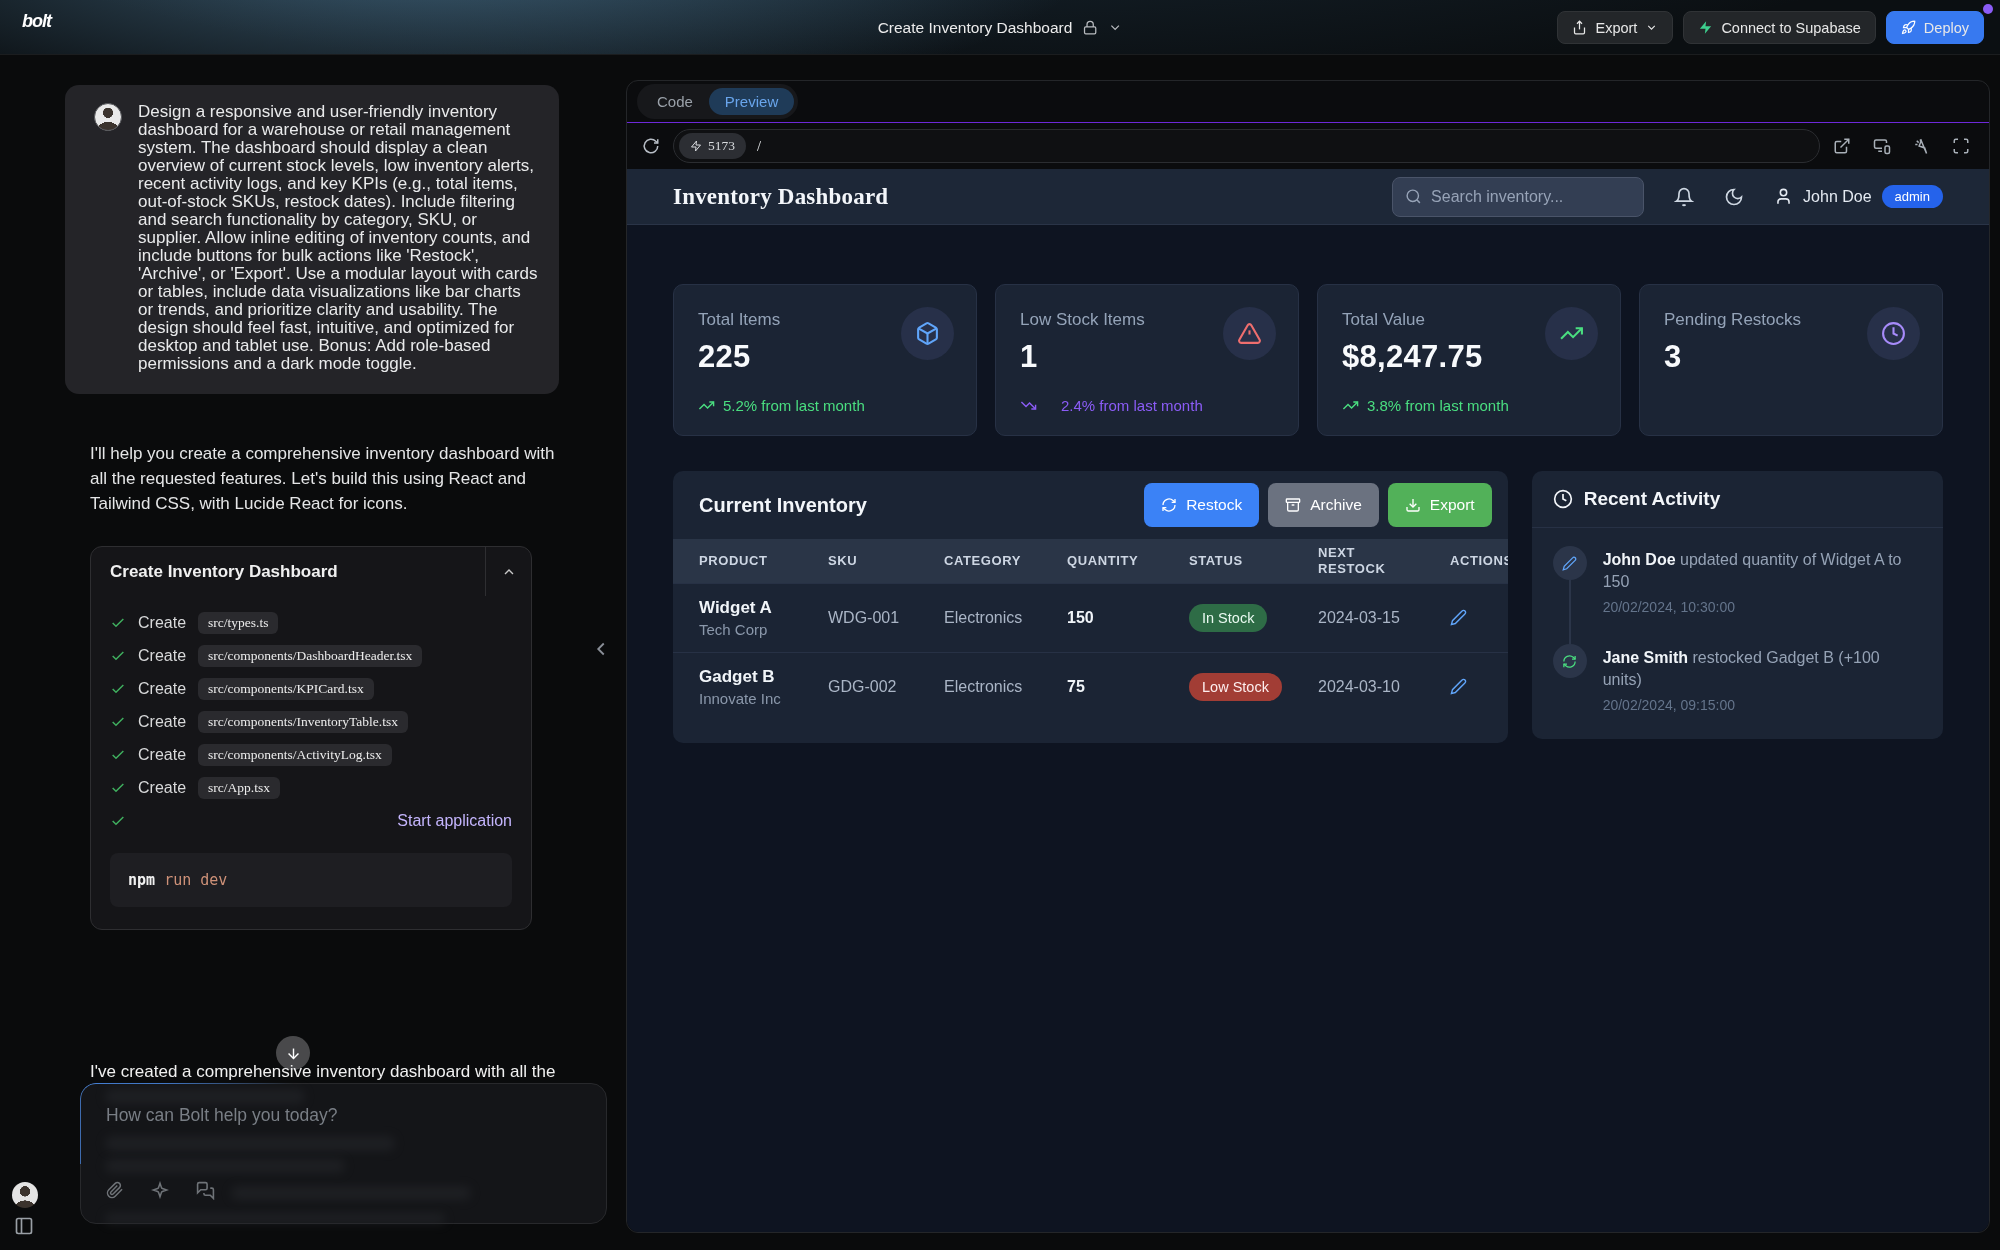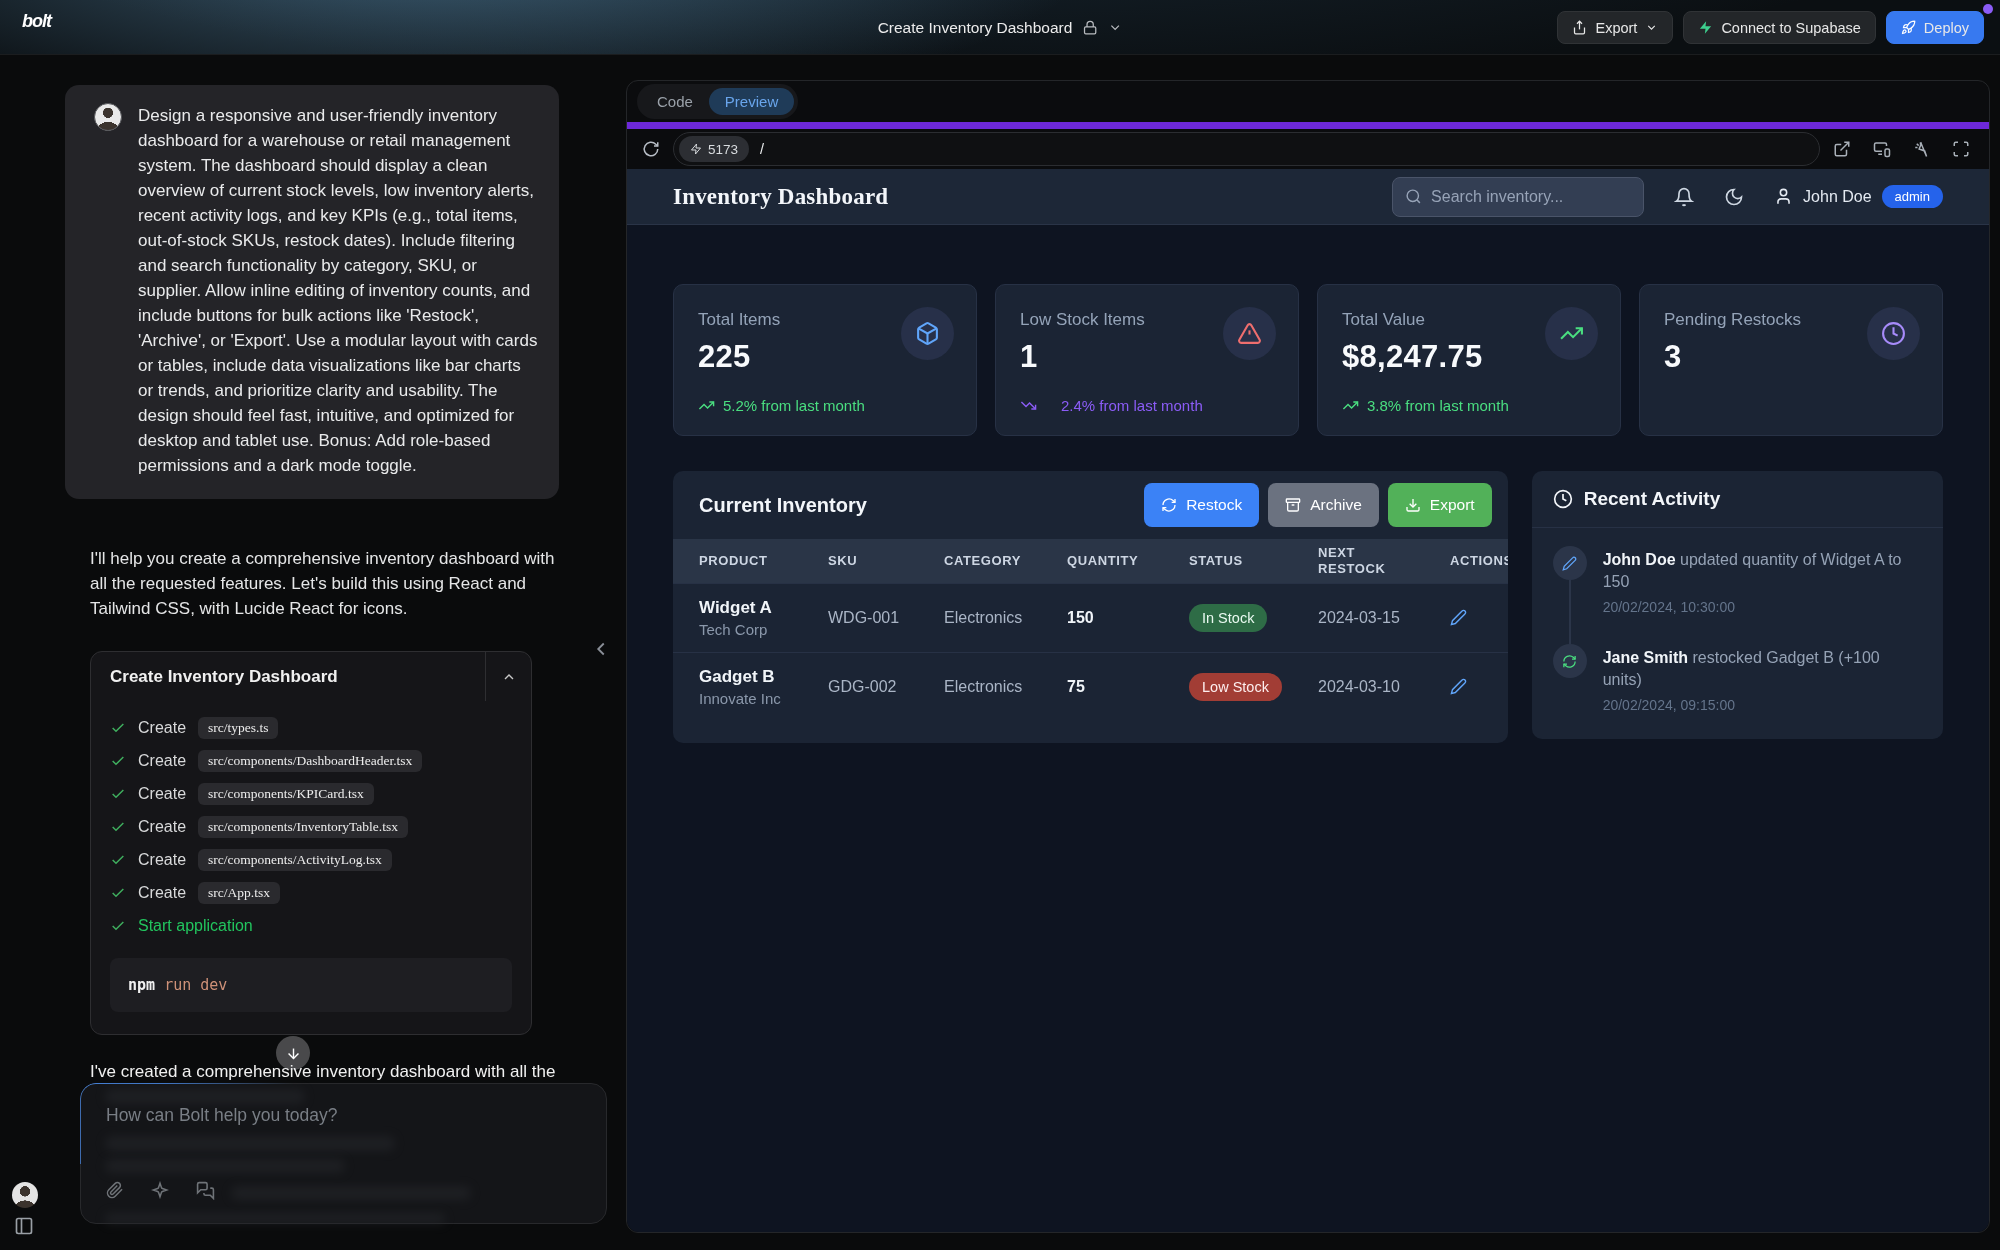--- a/index.html
+++ b/index.html
@@ -35,32 +35,32 @@
   .chat { position:absolute; left:65px; top:85px; width:494px; }
   .user-card { background:#242428; border-radius:14px; padding:18px 20px 21px 29px; display:flex; gap:16px; }
   .avatar {
     width:28px; height:28px; border-radius:50%; flex:none;
     background:
       radial-gradient(circle at 50% 34%, #3b332d 0 23%, transparent 24%),
       radial-gradient(60% 38% at 50% 92%, #3b332d 0 60%, transparent 61%),
       #e9e9e9;
     border:1px solid #55565a;
   }
-  .user-text { font-size:17px; line-height:25px; color:#e9eaeb; width:400px; }
+  .user-text { font-size:17px; line-height:18px; color:#e9eaeb; width:400px; }
   .ai-intro { margin:47px 0 0 25px; width:468px; font-size:17px; line-height:25px; color:#e5e6e7; }
 
   .plan-card { margin:30px 0 0 25px; width:442px; background:#151518; border:1px solid #2e2e31; border-radius:12px; overflow:hidden; }
   .plan-header { height:49px; display:flex; align-items:stretch; }
   .plan-title { flex:1; display:flex; align-items:center; padding-left:19px; font-size:17px; font-weight:700; color:#f0f0f0; }
   .plan-collapse { width:46px; display:flex; align-items:center; justify-content:center; border-left:1px solid #2e2e31; color:#c9c9c9; cursor:pointer; }
   .plan-body { padding:10px 19px 22px; }
   .file-row { display:flex; align-items:center; gap:12px; height:33px; font-size:16px; color:#d8d9da; }
   .file-row .check { color:#3fae5e; flex:none; }
   .chip { font-family:Liberation Serif, serif; font-size:13.5px; background:#2a2a2e; border-radius:6px; padding:3px 10px; color:#ededed; white-space:nowrap; }
-  .start-row { color:#22c55e; }
+  .start-row { color:#c4b5fd;justify-content:space-between; }
   .cmd-block { margin-top:16px; background:#1e1e22; border-radius:8px; padding:18px; font-family:"DejaVu Sans Mono", monospace; font-size:15px; }
   .cmd-npm { color:#f0f0f0; font-weight:bold; }
   .cmd-args { color:#ce9178; }
 
   .scroll-btn { position:absolute; left:276px; top:1036px; width:34px; height:34px; border-radius:50%;
     background:rgba(125,125,128,.55); display:flex; align-items:center; justify-content:center; color:#fff; cursor:pointer; }
   .created-line { position:absolute; left:90px; top:1062px; font-size:17px; font-weight:500; color:#f1f1f1; white-space:nowrap; }
 
   
   .chat-input { position:absolute; left:50px; top:1083px; width:527px; height:141px;
@@ -85,21 +85,21 @@
   .panel-toggle { position:absolute; left:14px; top:1216px; color:#9aa0a6; cursor:pointer; }
   .collapse-chevron { position:absolute; left:590px; top:638px; color:#8a8f98; cursor:pointer; }
 
   
   .preview { position:absolute; left:626px; top:80px; width:1364px; height:1153px;
     background:#0b0c0e; border:1px solid #242629; border-radius:12px; }
   .tabs-row { height:41px; display:flex; align-items:center; padding:0 10px; }
   .tab-pill { background:#17181b; border-radius:999px; padding:4px; display:flex; }
   .tab { font-size:15px; padding:5px 16px; border-radius:999px; color:#9aa1a9; cursor:pointer; }
   .tab.active { background:#1f3b58; color:#69a5ec; }
-  .url-row { height:47px; border-top:7px solid #6d28d9; display:flex; align-items:center; gap:13px; padding:0 15px; }
+  .url-row { height:47px; border-top:1px solid #6d28d9; display:flex; align-items:center; gap:13px; padding:0 15px;font-family:Liberation Serif, serif; }
   .refresh-ic { color:#b8bec6; cursor:pointer; }
   .url-field { flex:1; height:34px; background:#0f1012; border:1px solid #2b2d31; border-radius:999px;
     display:flex; align-items:center; gap:11px; padding:0 5px; }
   .port-pill { background:#2c2e33; border-radius:999px; height:26px; display:flex; align-items:center; gap:6px;
     padding:0 11px; font-size:13.5px; color:#d9dcdf; }
   .url-path { color:#eaecee; font-size:14.5px; }
   .url-icons { display:flex; gap:21px; color:#a9b0b8; padding-right:4px; }
   .url-icons .ub { cursor:pointer; }
 
   

